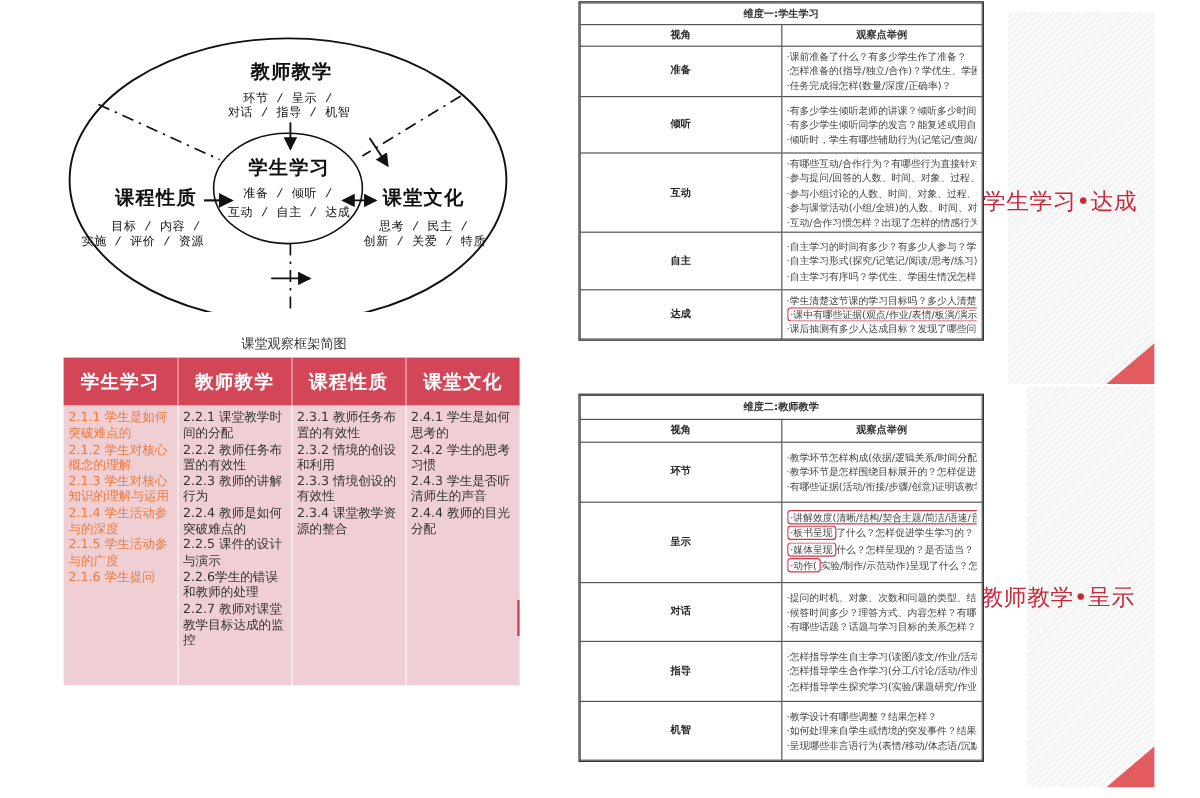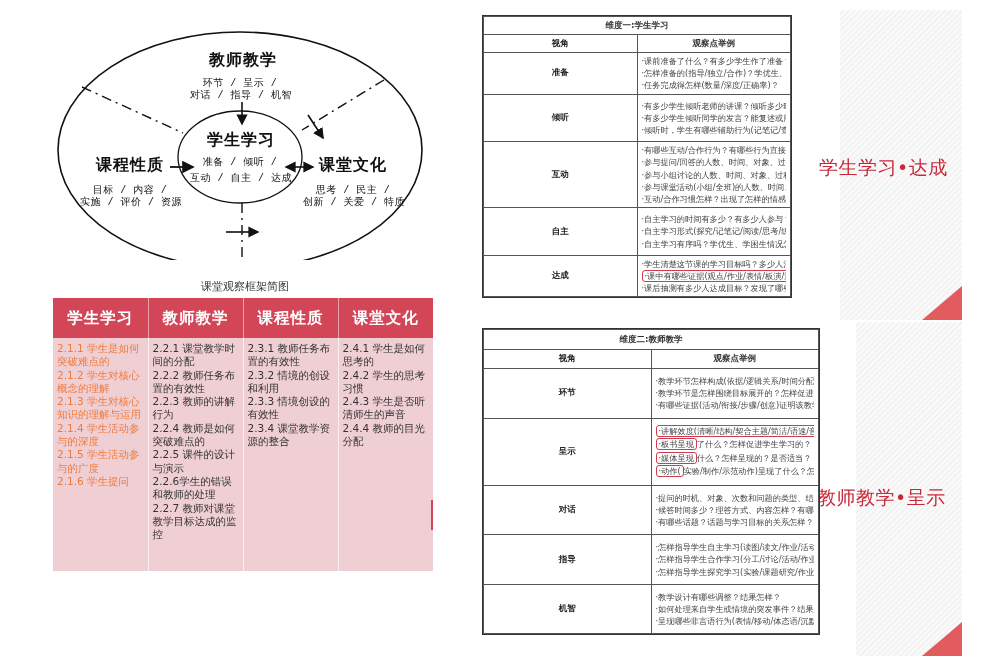--- a/index.html
+++ b/index.html
@@ -74,21 +74,21 @@
   <div class="dlabel dtitle" style="left:168px;top:20px;width:70px;">教师教学</div>
   <div class="dlabel dsub" style="left:150px;top:47px;width:100px;">环节 / 呈示 /</div>
   <div class="dlabel dsub" style="left:150px;top:59px;width:100px;">对话 / 指导 / 机智</div>
 
   <div class="dlabel dtitle" style="left:163px;top:100px;width:76px;">学生学习</div>
   <div class="dlabel dsub" style="left:150px;top:126px;width:100px;text-align:center;">准备 / 倾听 /</div>
   <div class="dlabel dsub" style="left:150px;top:142px;width:100px;">互动 / 自主 / 达成</div>
 
   <div class="dlabel dtitle" style="left:55px;top:125px;width:70px;">课程性质</div>
   <div class="dlabel dsub" style="left:40px;top:154px;width:100px;">目标 / 内容 /</div>
-  <div class="dlabel dsub" style="left:40px;top:166px;width:100px;">实施 / 评价 / 资源</div>
+  <div class="dlabel dsub" style="left:28px;top:166px;width:100px;">实施 / 评价 / 资源</div>
 
   <div class="dlabel dtitle" style="left:278px;top:125px;width:70px;">课堂文化</div>
   <div class="dlabel dsub" style="left:263px;top:154px;width:100px;">思考 / 民主 /</div>
   <div class="dlabel dsub" style="left:263px;top:166px;width:100px;">创新 / 关爱 / 特质</div>
 </div>
 
 <div class="diagram-caption">课堂观察框架简图</div>
 
 <table class="ltable">
   <thead>
@@ -137,21 +137,21 @@
 
 <div class="panel" style="left:840px;top:10px;width:122px;height:310px;">
   <div class="tri" style="right:0;bottom:0;"></div>
 </div>
 <div class="panel" style="left:856px;top:322px;width:106px;height:334px;">
   <div class="tri" style="right:0;bottom:0;"></div>
 </div>
 <div class="panel-label" style="left:819px;top:155px;">学生学习•达成</div>
 <div class="panel-label" style="left:817px;top:485px;">教师教学•呈示</div>
 
-<div class="rtable" style="top:15px;width:310px;">
+<div class="rtable" style="top:1px;width:338px;">
   <table>
     <tbody>
         <tr>
           <td colspan="2" class="cap" style="height:18px;">维度一:学生学习</td>
         </tr>
     <tr>
       <td class="vcol hd" style="height:18px;">视角</td>
       <td class="hd" style="text-align:center;">观察点举例</td>
     </tr>
     <tr>

